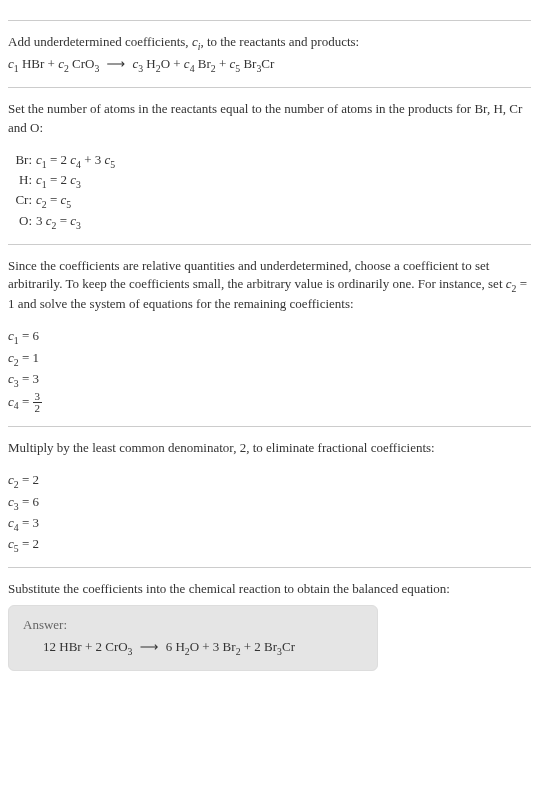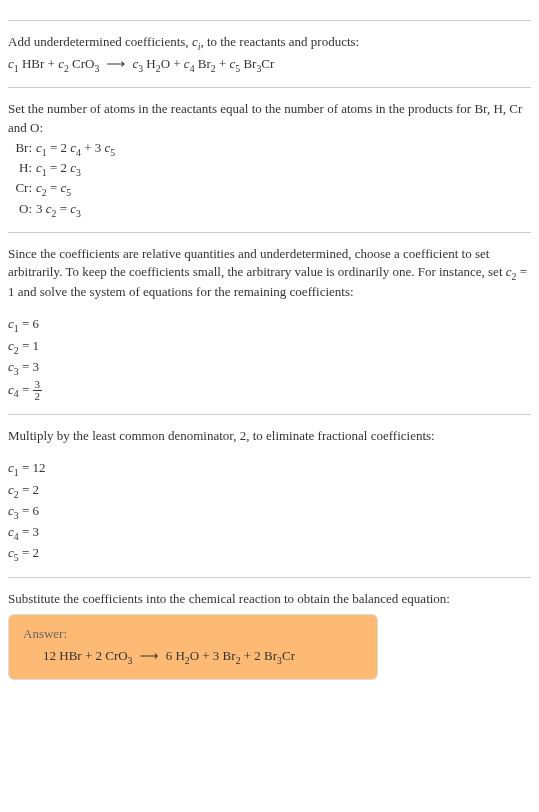--- a/index.html
+++ b/index.html
@@ -26,21 +26,21 @@
     }
     sub {
       font-size: 0.75em;
       vertical-align: sub;
     }
     .arrow {
       padding: 0 4px;
     }
     .atom-table {
       border-collapse: collapse;
-      margin-top: 2px;
+      margin-top: 14px;
     }
     .atom-table td {
       padding: 0 4px 0 0;
       vertical-align: top;
       white-space: nowrap;
     }
     .atom-table td.label {
       text-align: right;
       width: 24px;
     }
@@ -62,21 +62,21 @@
       border-bottom: 1px solid #333;
       padding: 0 2px;
     }
     .frac .den {
       display: block;
       padding: 0 2px;
     }
     .answer-box {
       border: 1px solid #ddd;
       border-radius: 6px;
-      background: #fdba74;
+      background: #e5e5e5;
       padding: 10px 14px;
       margin-top: 6px;
       display: inline-block;
       min-width: 340px;
     }
     .answer-box .answer-label {
       color: #666;
       margin-bottom: 4px;
     }
     .answer-box .answer-eq {
@@ -143,21 +143,20 @@
     <div><span class="italic-var">c</span><sub>3</sub><span> = 3</span></div>
     <div><span class="italic-var">c</span><sub>4</sub><span> = </span><span class="frac"><span class="num">3</span><span class="den">2</span></span></div>
   </div>
 </div>
 
 <hr>
 
 <div class="section">
   <div>Multiply by the least common denominator, 2, to eliminate fractional coefficients:</div>
   <div class="coef-list">
-    <div><span class="italic-var">c</span><sub>1</sub><span> = 12</span></div>
     <div><span class="italic-var">c</span><sub>2</sub><span> = 2</span></div>
     <div><span class="italic-var">c</span><sub>3</sub><span> = 6</span></div>
     <div><span class="italic-var">c</span><sub>4</sub><span> = 3</span></div>
     <div><span class="italic-var">c</span><sub>5</sub><span> = 2</span></div>
   </div>
 </div>
 
 <hr>
 
 <div class="section">

